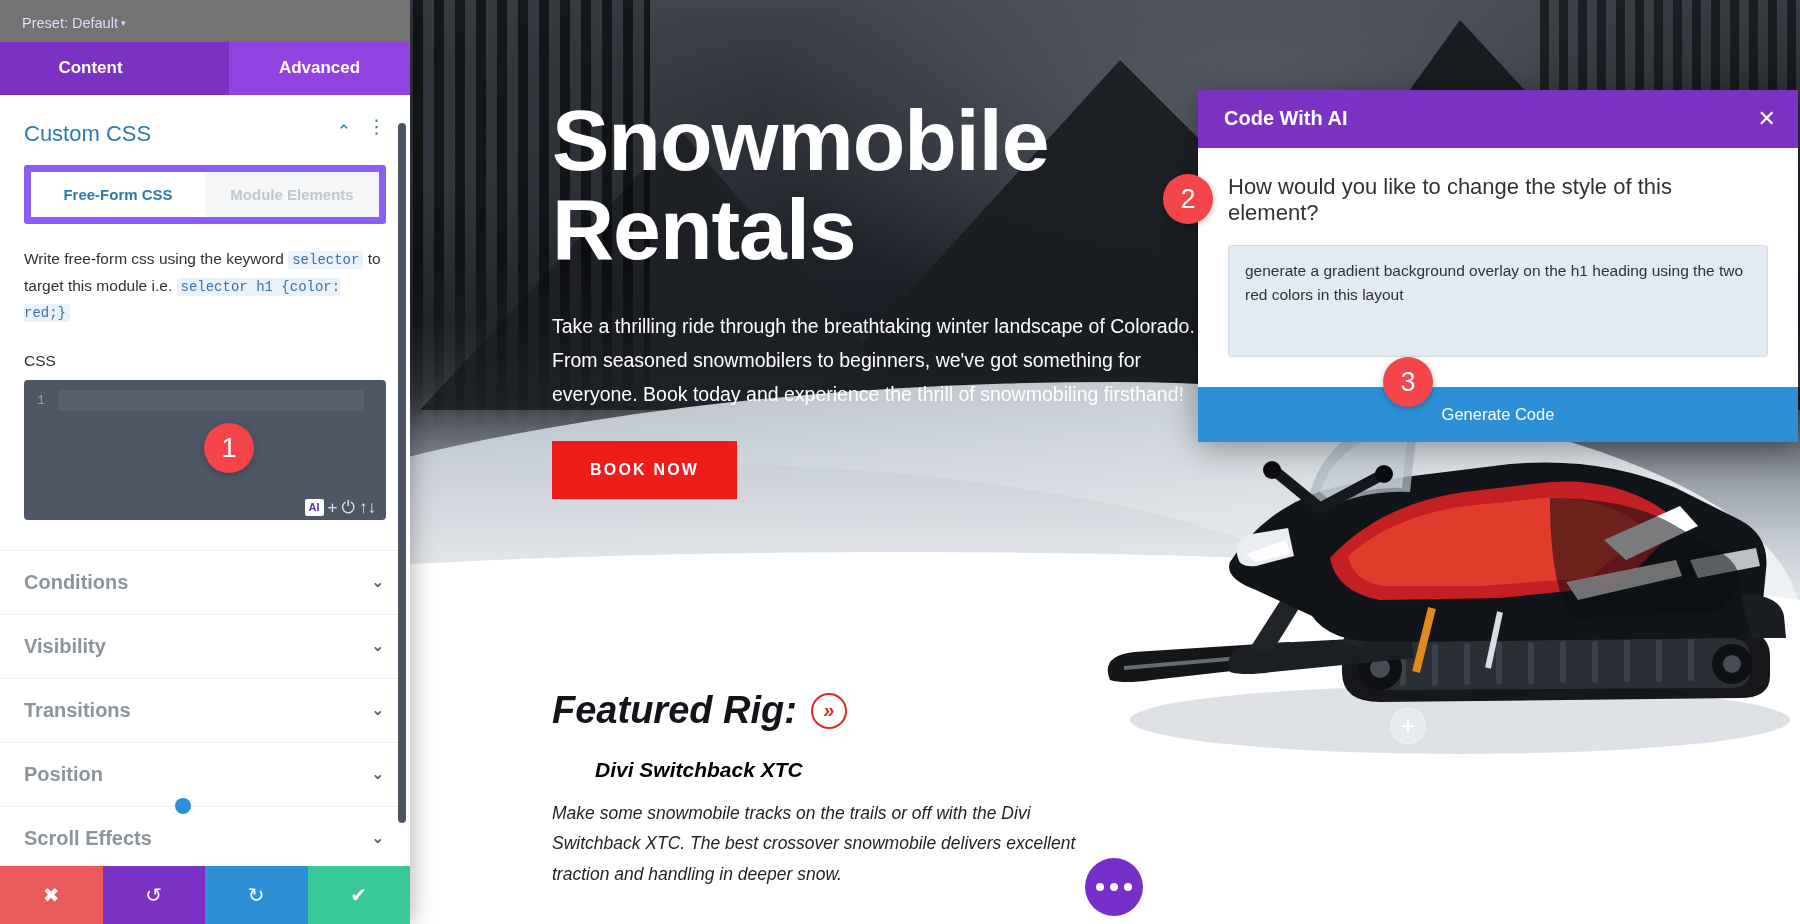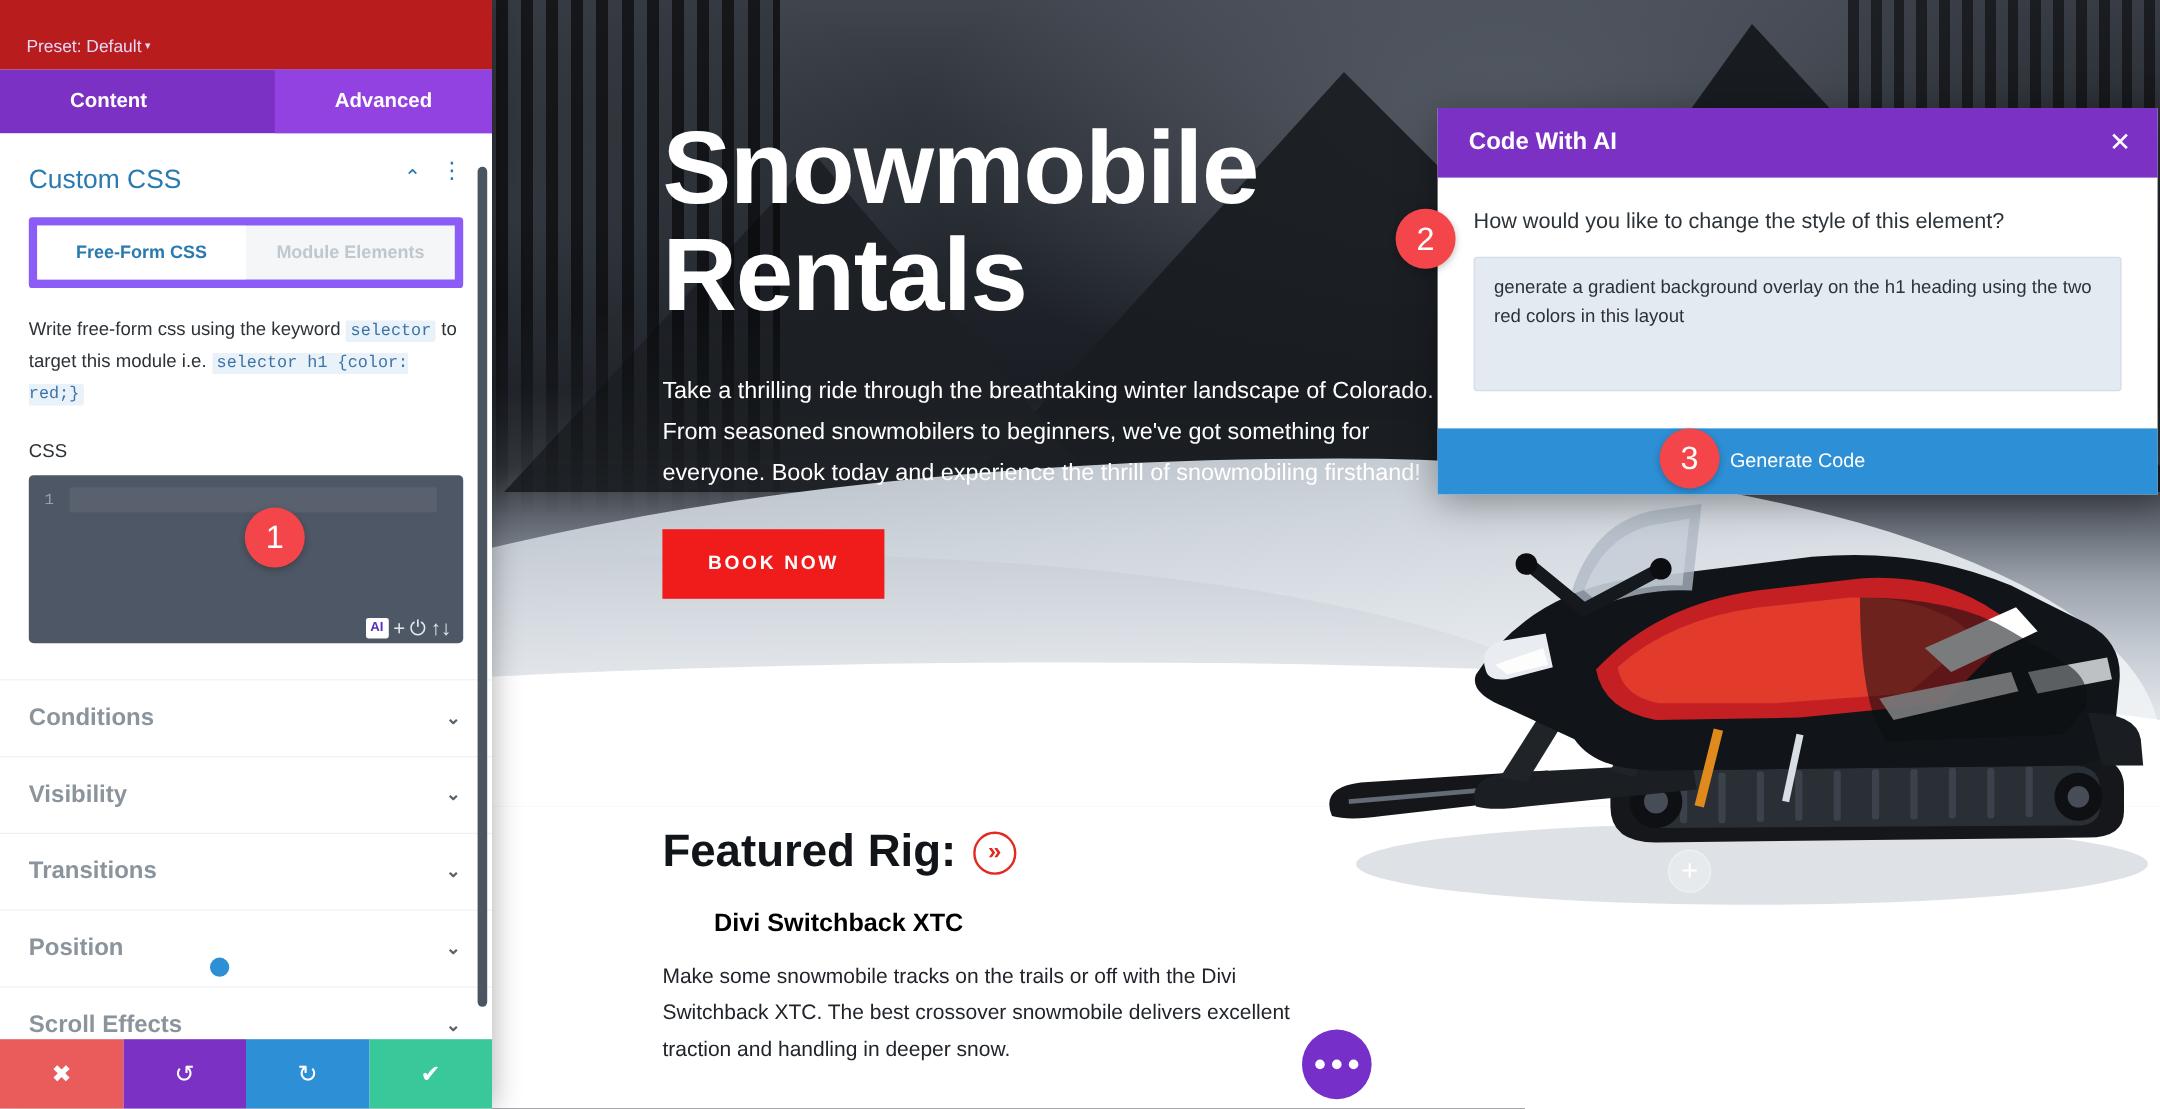--- a/index.html
+++ b/index.html
@@ -88,21 +88,21 @@
     background: #f01b1b; color: #ffffff;
     font-size: 16px; font-weight: 700; letter-spacing: 2.2px;
     padding: 20px 38px; border: none; cursor: pointer;
   }
 
   
   .sled { position: absolute; left: 1080px; top: 380px; width: 740px; height: 400px; }
   .sled svg { width: 100%; height: 100%; display: block; }
 
   
-  .featured { position: absolute; left: 552px; top: 690px; width: 560px; }
+  .featured { position: absolute; left: 552px; top: 690px; width: 560px; font-style: italic; }
   .featured-title {
     font-size: 38px; font-weight: 700; color: #111418; display: flex;
     align-items: center; gap: 14px; line-height: 1.1;
   }
   .chev-circle {
     width: 36px; height: 36px; border: 2.5px solid #e02b20; border-radius: 50%;
     display: inline-flex; align-items: center; justify-content: center;
     color: #e02b20; font-size: 20px; font-weight: 700; line-height: 1;
     padding-bottom: 2px;
   }
@@ -127,21 +127,21 @@
     display: flex; align-items: center; justify-content: center; gap: 6px;
   }
   .dots-float i { width: 8px; height: 8px; border-radius: 50%; background: #fff; display: block; }
 
   
   .panel {
     position: absolute; left: 0; top: 0; width: 410px; height: 924px;
     background: #ffffff; box-shadow: 0 0 24px rgba(0,0,0,.35);
     display: flex; flex-direction: column; overflow: hidden;
   }
-  .panel-head { background: #b91c1c; padding: 16px 22px 11px 22px; flex: none; }
+  .panel-head { background: #737373; padding: 0 22px 11px 22px; flex: none; }
   .panel-title {
     color: #fff; font-size: 21px; font-weight: 600; padding-top: 2px;
     white-space: nowrap; overflow: hidden; height: 9px; line-height: 10px;
   }
   .preset { color: #e7d8f7; font-size: 14.5px; margin-top: 6px; }
   .preset .caret { font-size: 9px; margin-left: 3px; position: relative; top: -2px; }
 
   .tabs { display: flex; background: #7b31c4; flex: none; }
   .tab {
     flex: 1; text-align: center; color: #ffffff; font-size: 17px; font-weight: 600;
@@ -238,21 +238,21 @@
     position: absolute; left: 1198px; top: 90px; width: 600px; background: #ffffff;
     box-shadow: 0 6px 30px rgba(0,0,0,.35);
   }
   .modal-head {
     background: #7b31c4; display: flex; align-items: center; justify-content: space-between;
     padding: 17px 22px 18px 26px;
   }
   .modal-head h3 { color: #ffffff; font-size: 20px; font-weight: 600; }
   .modal-x { color: #ffffff; font-size: 22px; cursor: pointer; line-height: 1; font-weight: 400; }
   .modal-body { padding: 26px 30px 26px 30px; }
-  .modal-q { font-size: 18px; color: #2c3338; font-weight: 400; }
+  .modal-q { font-size: 22px; color: #2c3338; font-weight: 400; }
   .modal-ta {
     margin-top: 19px; width: 100%; height: 112px; background: #e3eaf2;
     border: 1px solid #d3dde7; border-radius: 3px; resize: none;
     padding: 13px 16px; font-size: 15.5px; line-height: 1.55; color: #2c3338;
     font-family: "Liberation Sans", sans-serif; outline: none;
   }
   .modal-btn {
     display: block; width: 100%; background: #2d8fd5; color: #ffffff; border: none;
     padding: 18px 0; font-size: 16.5px; font-weight: 400; cursor: pointer;
     font-family: "Liberation Sans", sans-serif;

